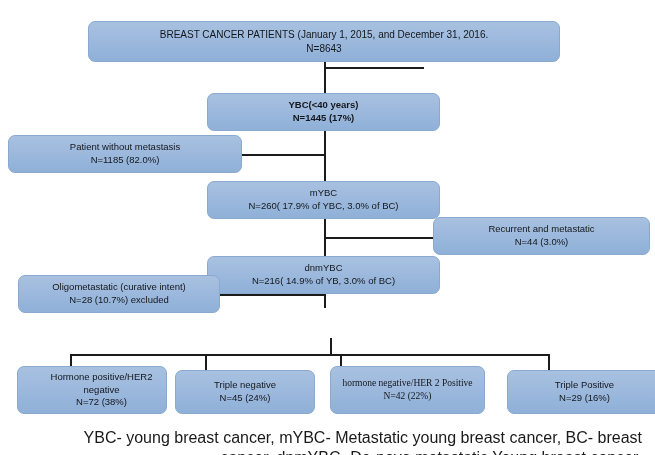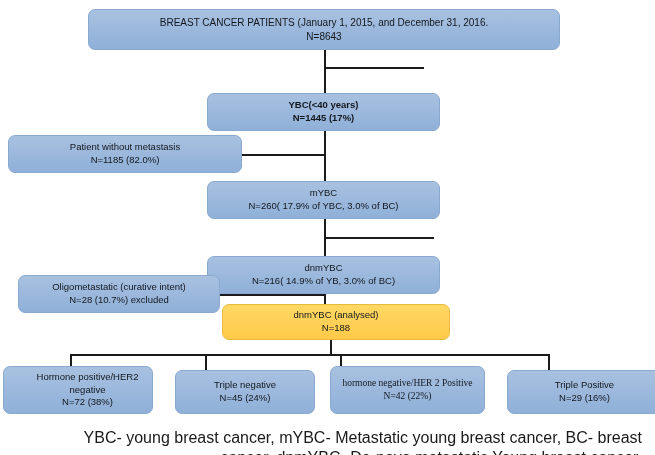--- a/index.html
+++ b/index.html
@@ -81,58 +81,58 @@
   <div class="line vline" style="left:324px; top:294px; height:14px;"></div>
   <div class="line hline" style="left:212px; top:294px; width:114px;"></div>
 
   <div class="line vline" style="left:330px; top:338px; height:17px;"></div>
   <div class="line hline" style="left:70px; top:354px; width:480px;"></div>
   <div class="line vline" style="left:70px; top:354px; height:14px;"></div>
   <div class="line vline" style="left:205px; top:354px; height:18px;"></div>
   <div class="line vline" style="left:340px; top:354px; height:14px;"></div>
   <div class="line vline" style="left:548px; top:354px; height:18px;"></div>
 
-  <div class="node n-root" style="left:88px; top:9px; width:472px; height:41px;">
+  <div class="node n-root" style="left:88px; top:21px; width:472px; height:41px;">
     <span class="txt">BREAST CANCER PATIENTS (January 1, 2015, and December 31, 2016.
 N=8643</span>
   </div>
 
 
   <div class="node" style="left:207px; top:93px; width:233px; height:38px;font-weight:bold;">
     <span class="txt">YBC(&lt;40 years)
 N=1445 (17%)</span>
   </div>
 
   <div class="node" style="left:8px; top:135px; width:234px; height:38px;">
     <span class="txt">Patient without metastasis
 N=1185 (82.0%)</span>
   </div>
 
   <div class="node" style="left:207px; top:181px; width:233px; height:38px;">
     <span class="txt">mYBC
 N=260( 17.9% of YBC, 3.0% of BC)</span>
   </div>
 
+  <div class="node" style="left:433px; top:217px; width:217px; height:38px;">
+    <span class="txt">Recurrent and metastatic
+N=44 (3.0%)</span>
+  </div>
 
   <div class="node" style="left:207px; top:256px; width:233px; height:38px;">
     <span class="txt">dnmYBC
 N=216( 14.9% of YB, 3.0% of BC)</span>
   </div>
 
   <div class="node" style="left:11px; top:275px; width:202px; height:38px;margin-left:7px;">
     <span class="txt">Oligometastatic (curative intent)
 N=28 (10.7%) excluded</span>
   </div>
 
-  <div class="node highlight" style="left:222px; top:304px; width:228px; height:36px;">
-    <span class="txt">dnmYBC (analysed)
-N=188</span>
-  </div>
 
-  <div class="node" style="left:3px; top:366px; width:150px; height:48px;padding-left:24px;">
+  <div class="node" style="left:17px; top:366px; width:150px; height:48px;padding-left:24px;">
     <span class="txt">Hormone positive/HER2 negative
 N=72 (38%)</span>
   </div>
 
   <div class="node" style="left:175px; top:370px; width:140px; height:44px;">
     <span class="txt">Triple negative
 N=45 (24%)</span>
   </div>
 
   <div class="node" style="left:330px; top:366px; width:155px; height:48px;font-family:Liberation Serif, serif;">

